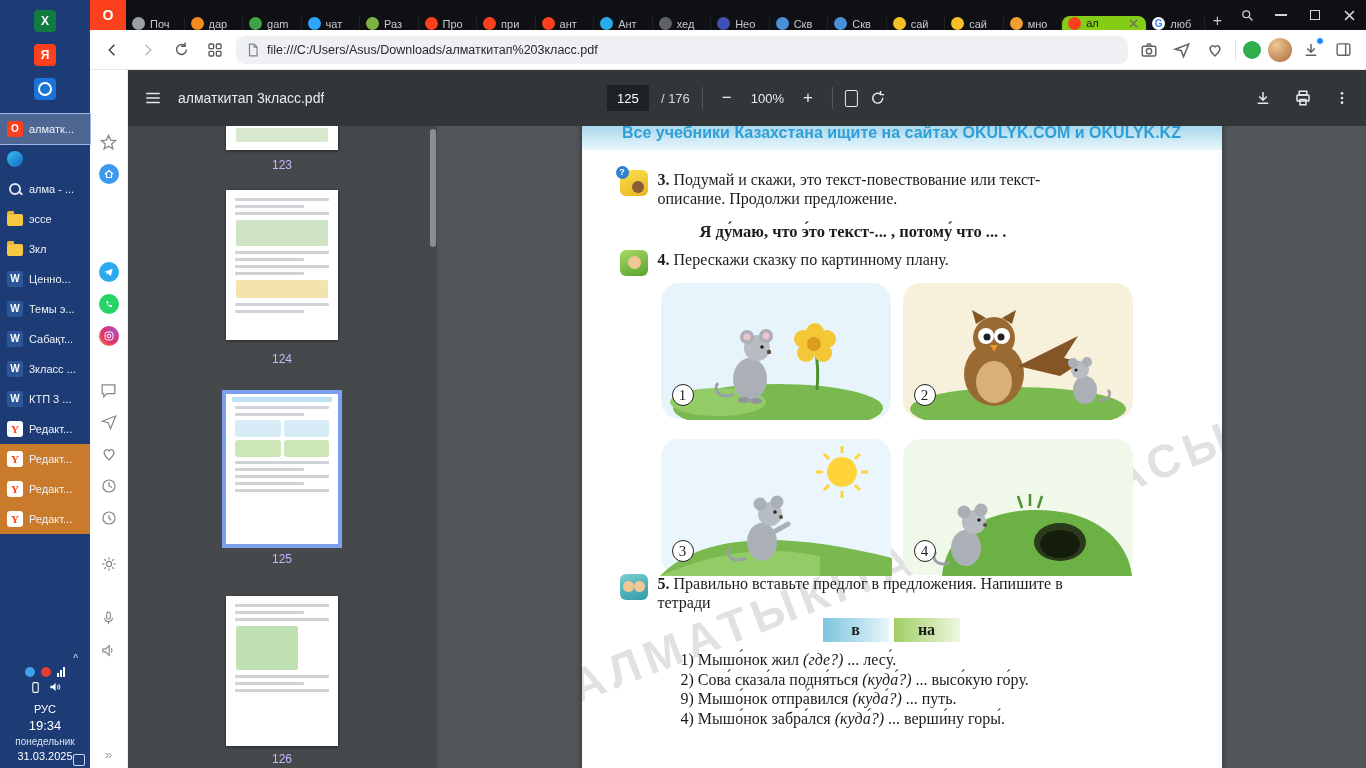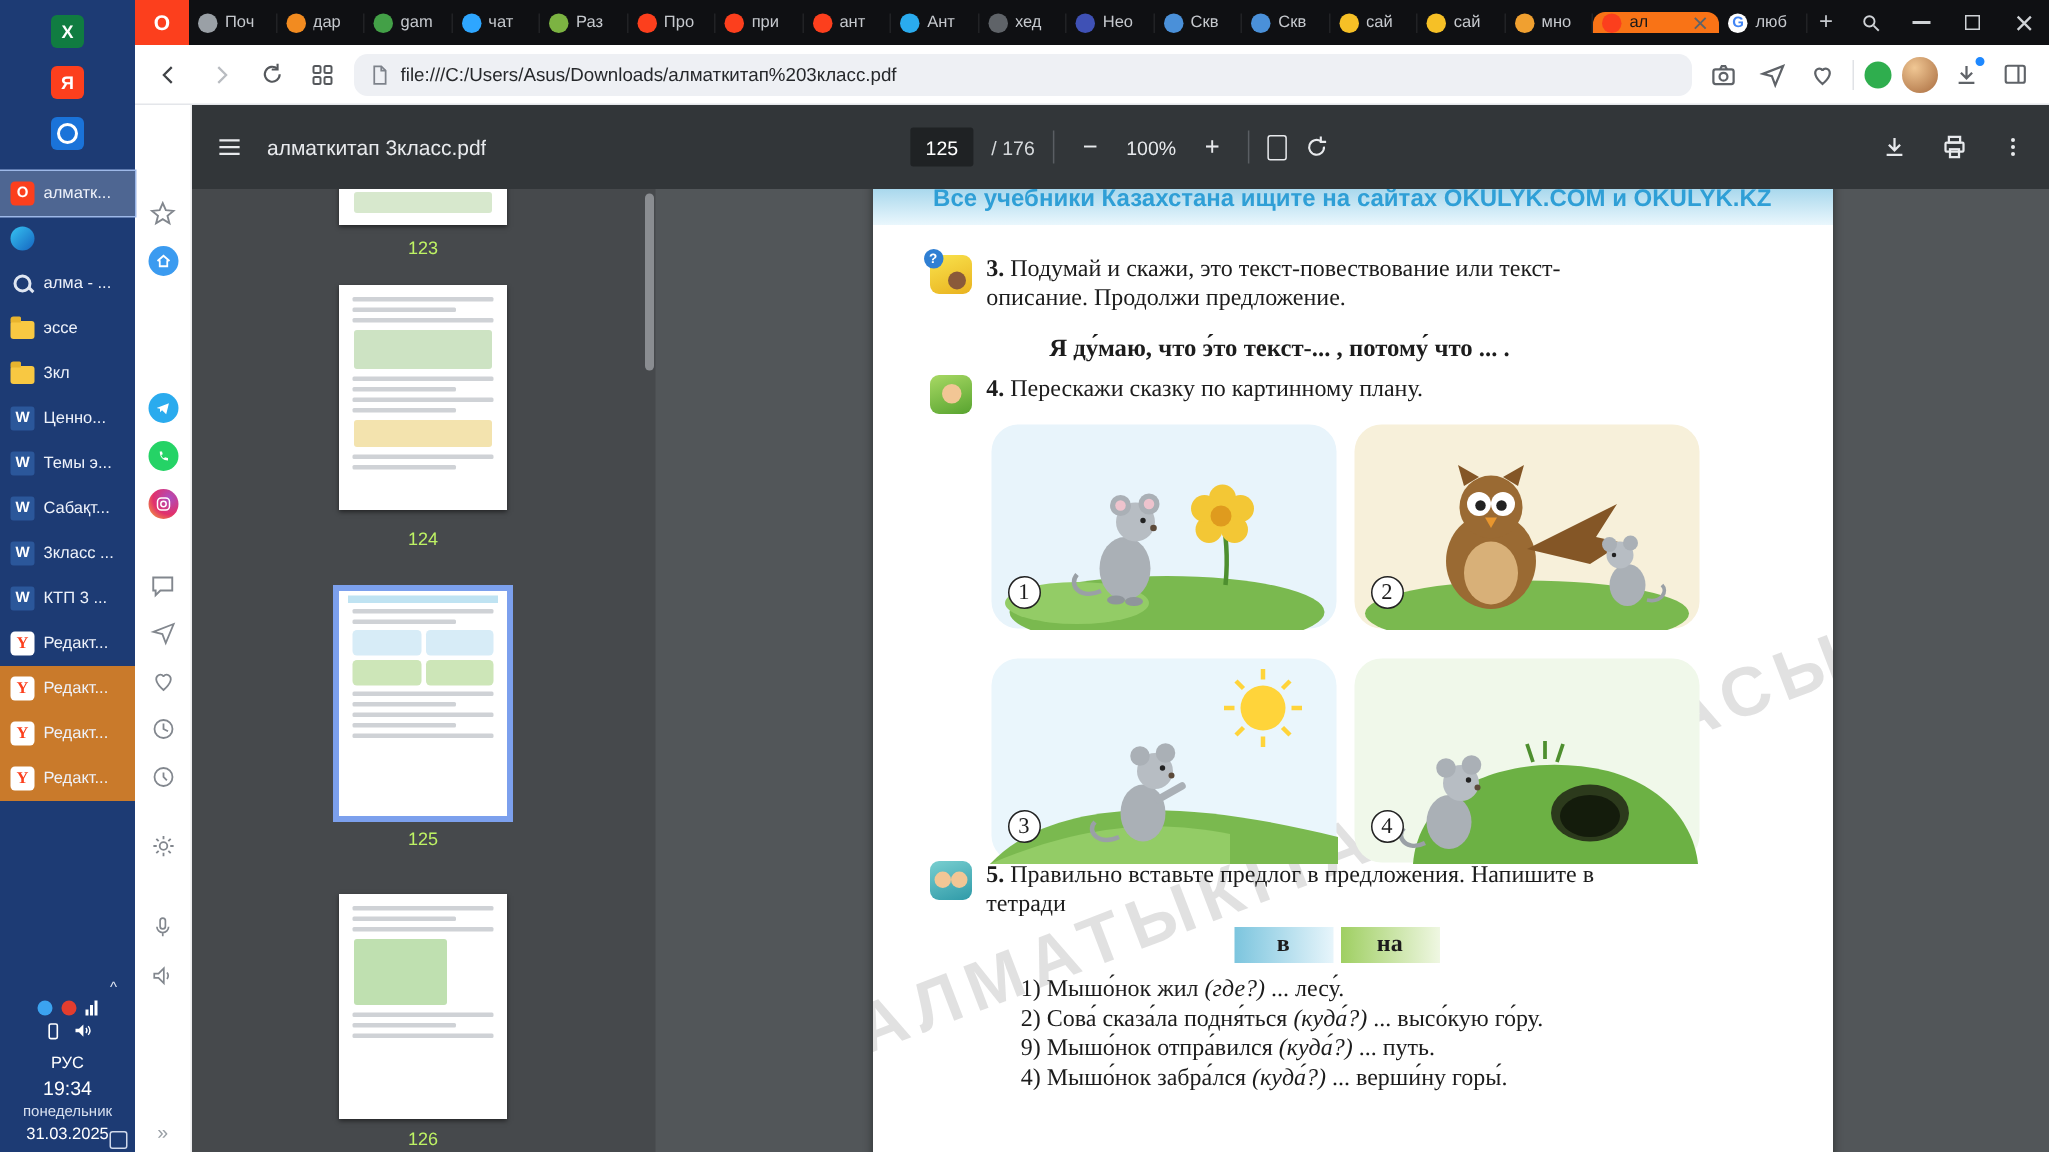--- a/index.html
+++ b/index.html
@@ -41,26 +41,26 @@
 .tb-lang{margin-top:6px;cursor:pointer}
 .tb-time{font-size:13px}
 .tb-week{font-size:10px;color:#d7e0f0}
 .tb-date{font-size:11px}
 .notif{position:absolute;right:5px;bottom:2px;width:12px;height:12px;border:1px solid #cfd8ea;border-radius:2px;cursor:pointer}
 
 
 #browser{position:absolute;left:90px;top:0;right:0;bottom:0;background:#fff}
 #tabstrip{position:absolute;left:0;right:0;top:0;height:30px;background:#0f1013;display:flex;align-items:stretch}
 #browser-logo{width:36px;flex:none;background:#fc3f1d;display:flex;align-items:center;justify-content:center;color:#fff;font-weight:bold;font-size:14px;cursor:pointer}
-#tabs{display:flex;flex:1;min-width:0;align-items:center}
+#tabs{display:flex;flex:1;min-width:0;align-items:flex-end}
 .tab{display:flex;align-items:center;gap:5px;padding:0 6px;flex:0 1 60px;min-width:0;border-right:1px solid rgba(255,255,255,.08);color:#c6c9ce;font-size:11px;cursor:pointer}
 .tab .fav{width:13px;height:13px;border-radius:50%;flex:none}
 .fav-g{color:#4285f4;font:bold 10px/13px "Liberation Sans",sans-serif;text-align:center}
 .tab .t{flex:1;overflow:hidden;white-space:nowrap}
-.tab.active{background:#f97316;color:#17181a;flex:0 0 84px;border-radius:8px 8px 0 0;border-right:none}
+.tab.active{background:#84cc16;color:#17181a;flex:0 0 84px;border-radius:8px 8px 0 0;border-right:none}
 .tab .cl{flex:none;width:14px;height:14px;display:flex;align-items:center;justify-content:center;cursor:pointer}
 .newtab{width:26px;display:flex;align-items:center;justify-content:center;color:#c6c9ce;font-size:16px;cursor:pointer}
 .strip-right{display:flex;align-items:center;margin-left:auto}
 .strip-ic{width:34px;height:30px;display:flex;align-items:center;justify-content:center;cursor:pointer}
 .wc-min{width:12px;height:2px;background:#cfd2d6}
 .wc-max{width:10px;height:10px;border:1.5px solid #cfd2d6}
 
 #toolbar{position:absolute;left:0;right:0;top:30px;height:40px;background:#fff;border-bottom:1px solid #e4e6ea;display:flex;align-items:center;gap:8px;padding:0 10px}
 .nav-btn{width:26px;height:26px;display:flex;align-items:center;justify-content:center;border-radius:6px;cursor:pointer;flex:none}
 #address{flex:1;min-width:0;height:28px;background:#eef0f4;border-radius:9px;display:flex;align-items:center;gap:7px;padding:0 10px;font-size:12.5px;color:#26282b;cursor:text}
@@ -93,21 +93,21 @@
 .zoom-btn{width:24px;height:24px;font-size:17px;display:flex;align-items:center;justify-content:center;cursor:pointer}
 .zoom-val{font-size:13px}
 .fit-ic{width:13px;height:17px;border:1.6px solid #e8eaed;border-radius:2px}
 .pt-right{margin-left:auto;display:flex;align-items:center;gap:22px}
 .pt-btn{cursor:pointer;display:flex;align-items:center;justify-content:center}
 
 #pdf-body{flex:1;position:relative;background:#525659;overflow:hidden}
 #rail{position:absolute;left:0;top:0;bottom:0;width:309px;background:#46494c;overflow:hidden}
 .thumb{position:absolute;left:98px;width:112px;height:150px;background:#fff;cursor:pointer;box-shadow:0 1px 3px rgba(0,0,0,.5);overflow:hidden}
 .thumb.sel{box-shadow:0 0 0 4px rgba(130,170,255,.9)}
-.tlabel{position:absolute;left:98px;width:112px;text-align:center;font-size:12px;color:#bef264}
+.tlabel{position:absolute;left:98px;width:112px;text-align:center;font-size:12px;color:#c4b5fd}
 .rail-sb{position:absolute;right:1px;top:3px;width:6px;height:118px;border-radius:3px;background:#8a8d91;cursor:pointer}
 .m-line{height:3px;background:#cfd2d6;margin:4px 9px;border-radius:1px}
 .m-line.short{margin-right:34px}
 .m-img{height:26px;background:#cde3c3;margin:5px 10px;border-radius:2px}
 .m-img.tall{height:44px;background:#bfe0b0;margin-right:40px}
 .m-banner{height:5px;background:#bfe3f2;margin:3px 6px}
 .m-grid{display:grid;grid-template-columns:1fr 1fr;gap:3px;margin:4px 9px}
 .m-grid i{display:block;height:17px;border-radius:3px}
 .m-sky{background:#d7ecf7}.m-grass{background:#cde6b8}
 

